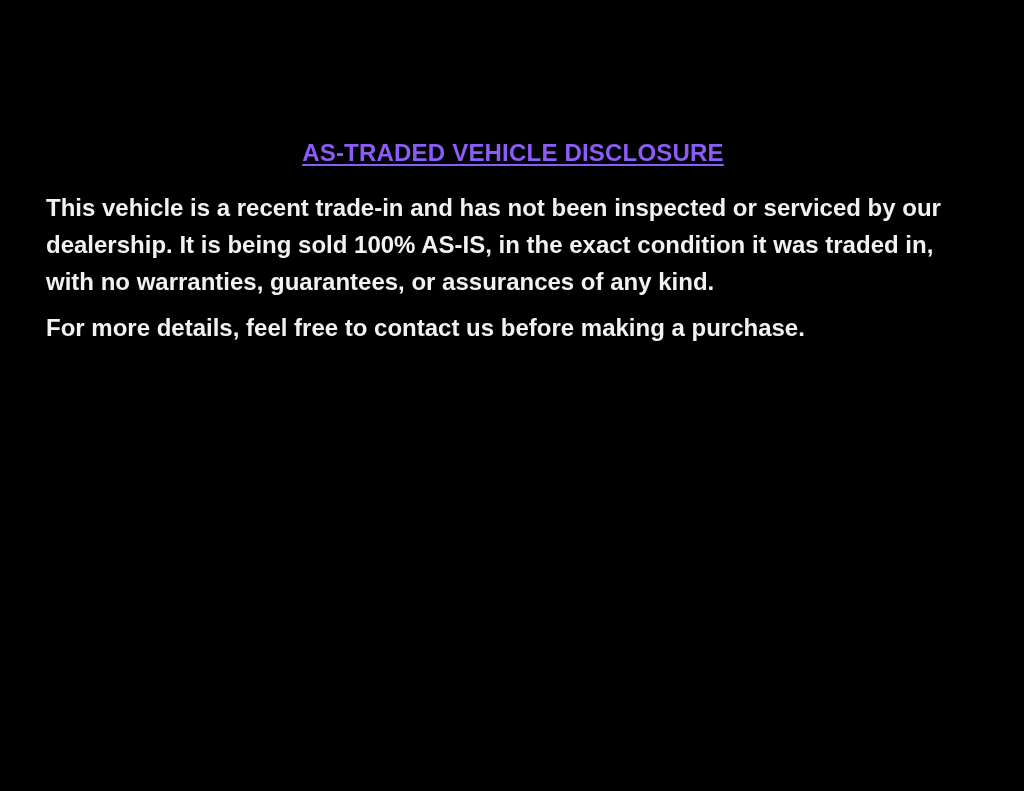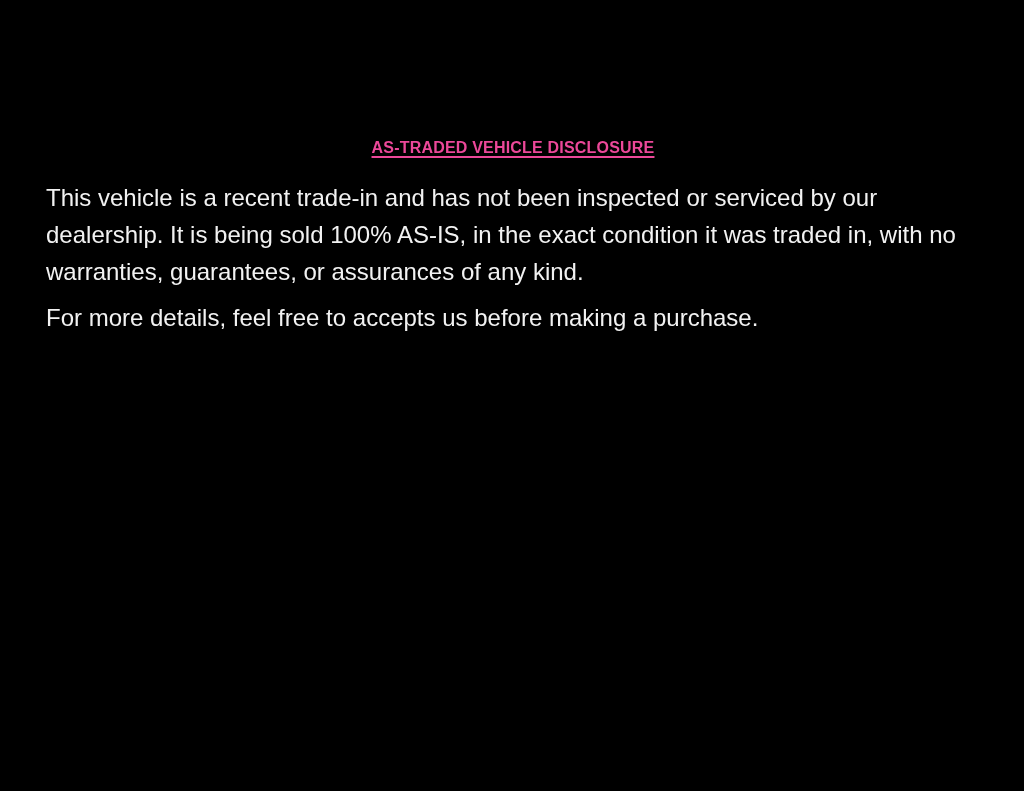--- a/index.html
+++ b/index.html
@@ -14,38 +14,38 @@
     background: #000000;
     overflow: hidden;
     font-family: "Liberation Sans", sans-serif;
   }
   .content {
     padding: 139px 44px 0 46px;
   }
   .title {
     margin: 0 0 22px 0;
     text-align: center;
-    font-size: 16px;
+    font-size: 24px;
     font-weight: 700;
     letter-spacing: 0.2px;
-    color: #ec4899;
+    color: #8b5cf6;
     text-decoration: underline;
     text-decoration-thickness: 2px;
     text-underline-offset: 3px;
   }
   .para {
     margin: 0 0 9px 0;
     color: #f2f2f2;
     font-size: 24px;
     line-height: 37px;
-    font-weight: 400;
+    font-weight: 700;
   }
 </style>
 </head>
 <body>
 
 <div class="page">
   <div class="content">
     <h1 class="title">AS-TRADED VEHICLE DISCLOSURE</h1>
     <p class="para">This vehicle is a recent trade-in and has not been inspected or serviced by our dealership. It is being sold 100% AS-IS, in the exact condition it was traded in, with no warranties, guarantees, or assurances of any kind.</p>
-    <p class="para">For more details, feel free to accepts us before making a purchase.</p>
+    <p class="para">For more details, feel free to contact us before making a purchase.</p>
   </div>
 </div>
 
 </body></html>

